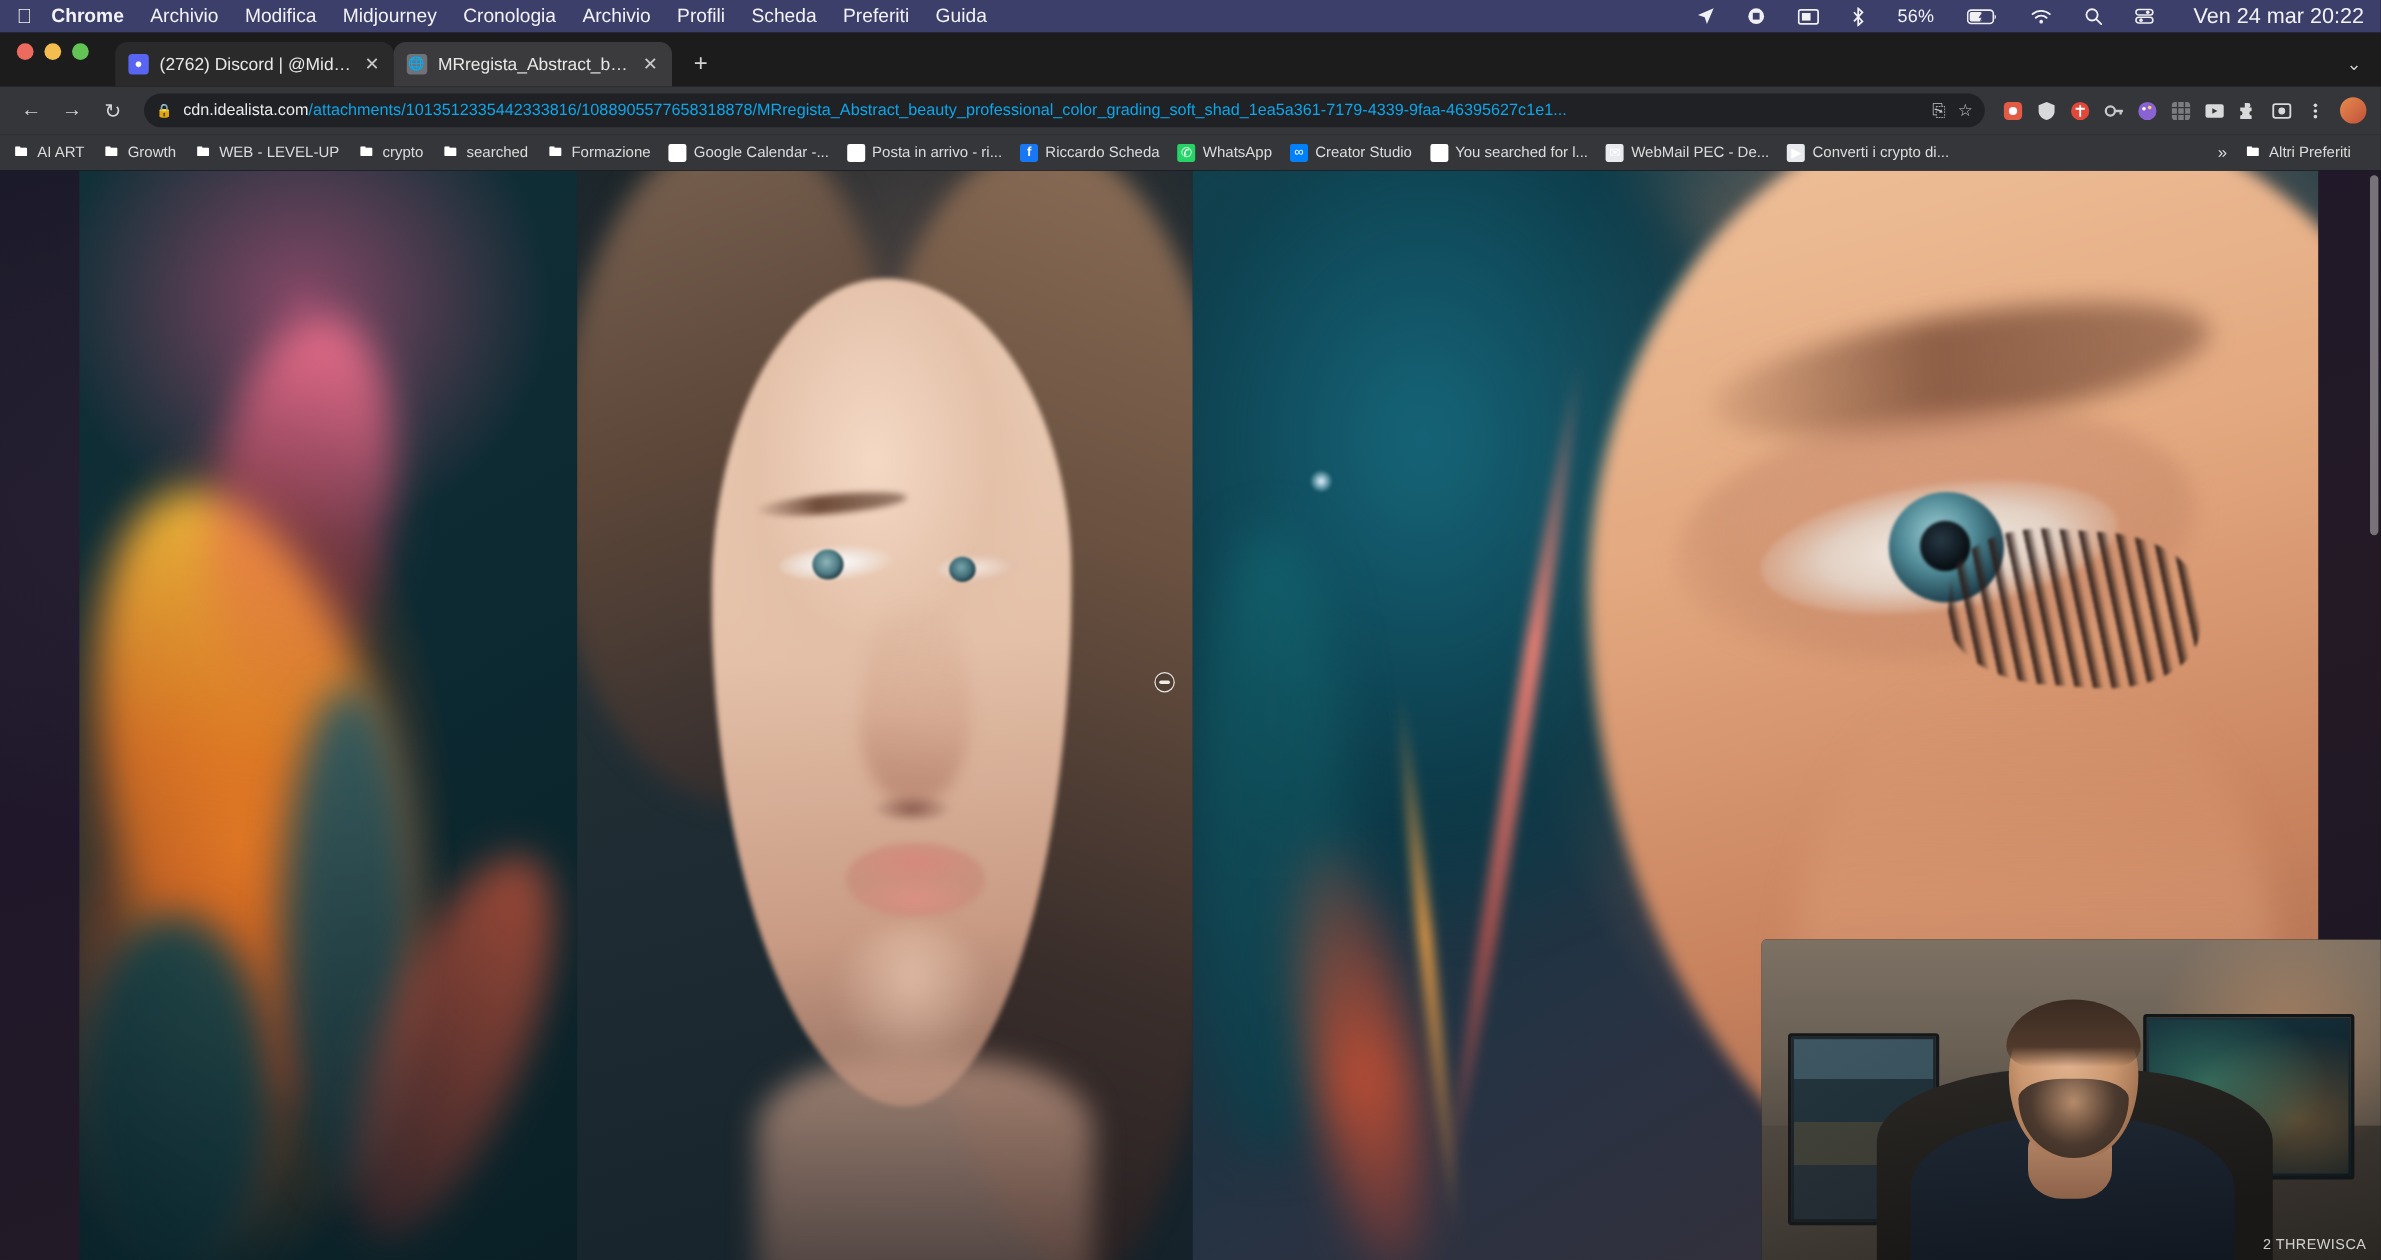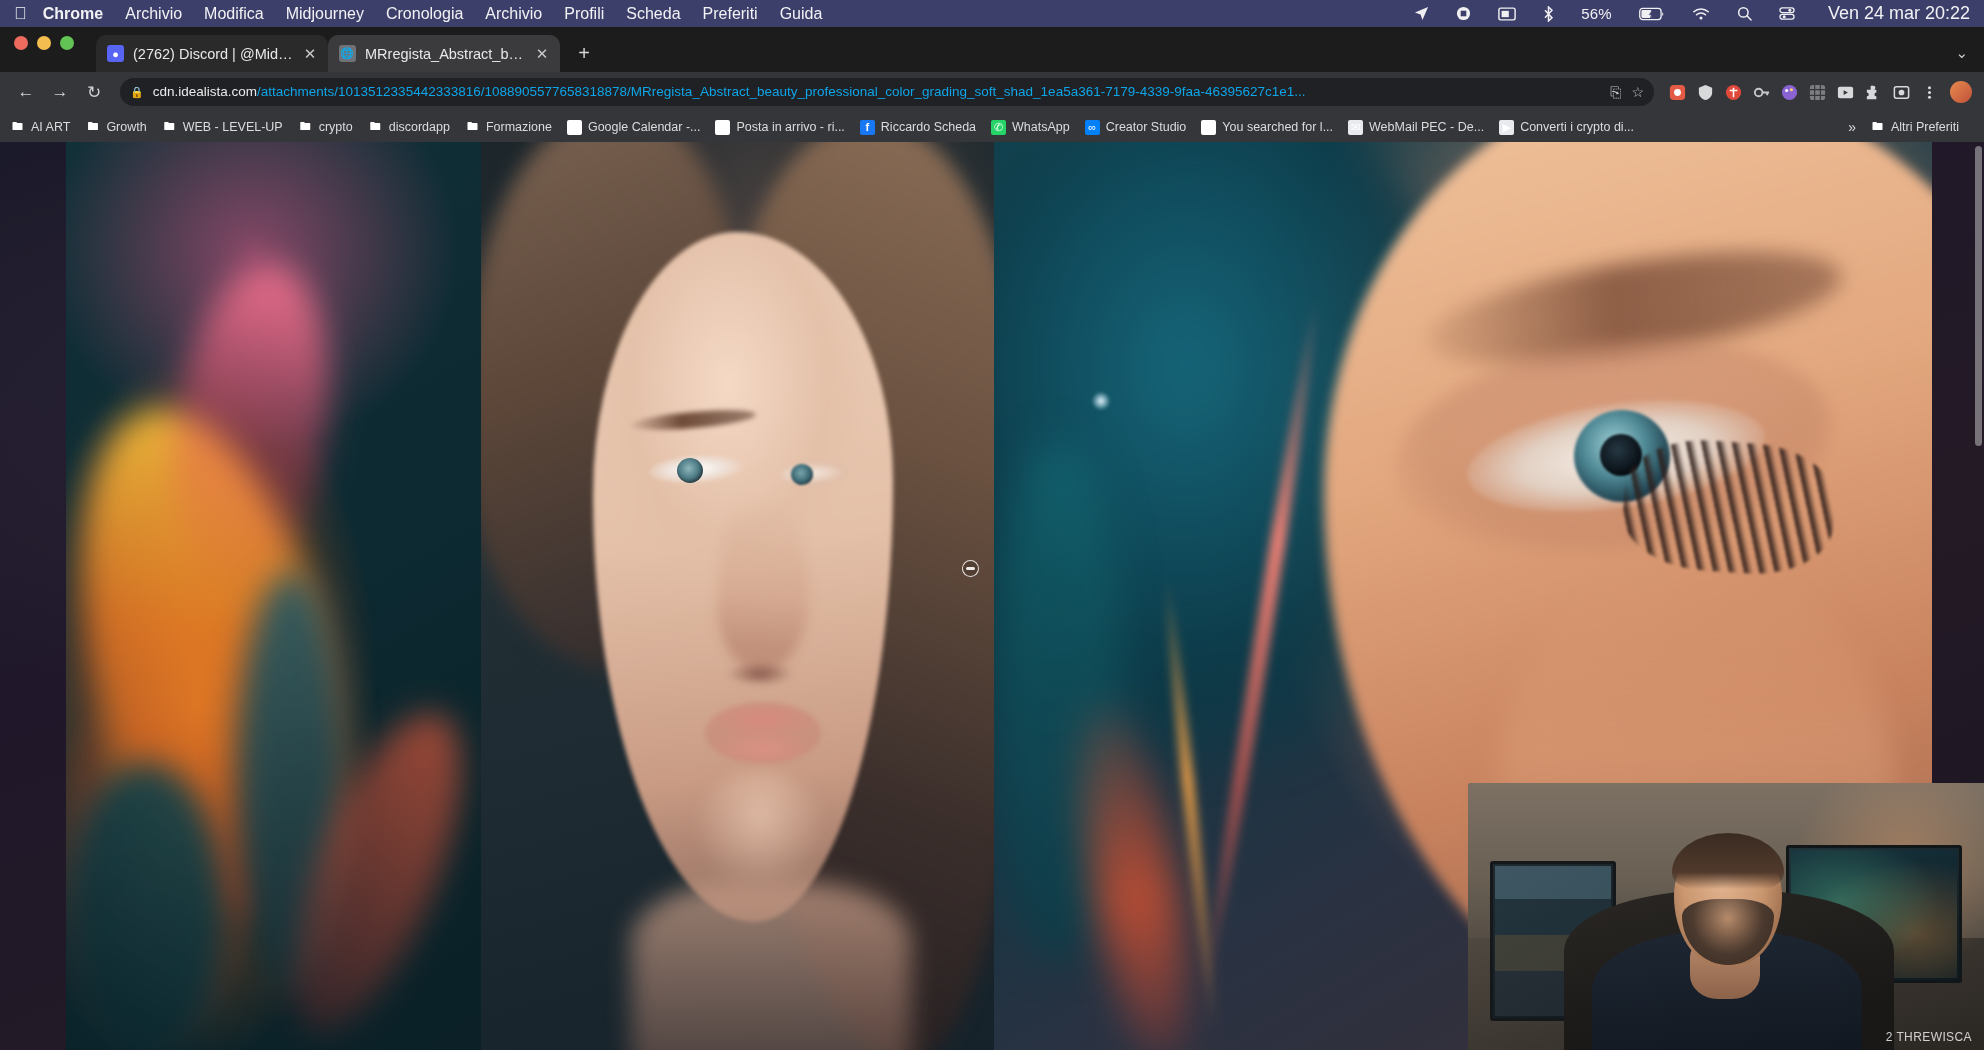--- a/index.html
+++ b/index.html
@@ -616,21 +616,21 @@
     <span class="bm">
         <span class="bmico ic-folder">🖿</span>
         <span>WEB - LEVEL-UP</span>
       </span>
     <span class="bm">
         <span class="bmico ic-folder">🖿</span>
         <span>crypto</span>
       </span>
     <span class="bm">
         <span class="bmico ic-folder">🖿</span>
-        <span>discordapp</span>
+        <span>searched</span>
       </span>
     <span class="bm">
         <span class="bmico ic-folder">🖿</span>
         <span>Formazione</span>
       </span>
     <span class="bm">
         <span class="bmico ic-cal">31</span>
         <span>Google Calendar -...</span>
       </span>
     <span class="bm">

